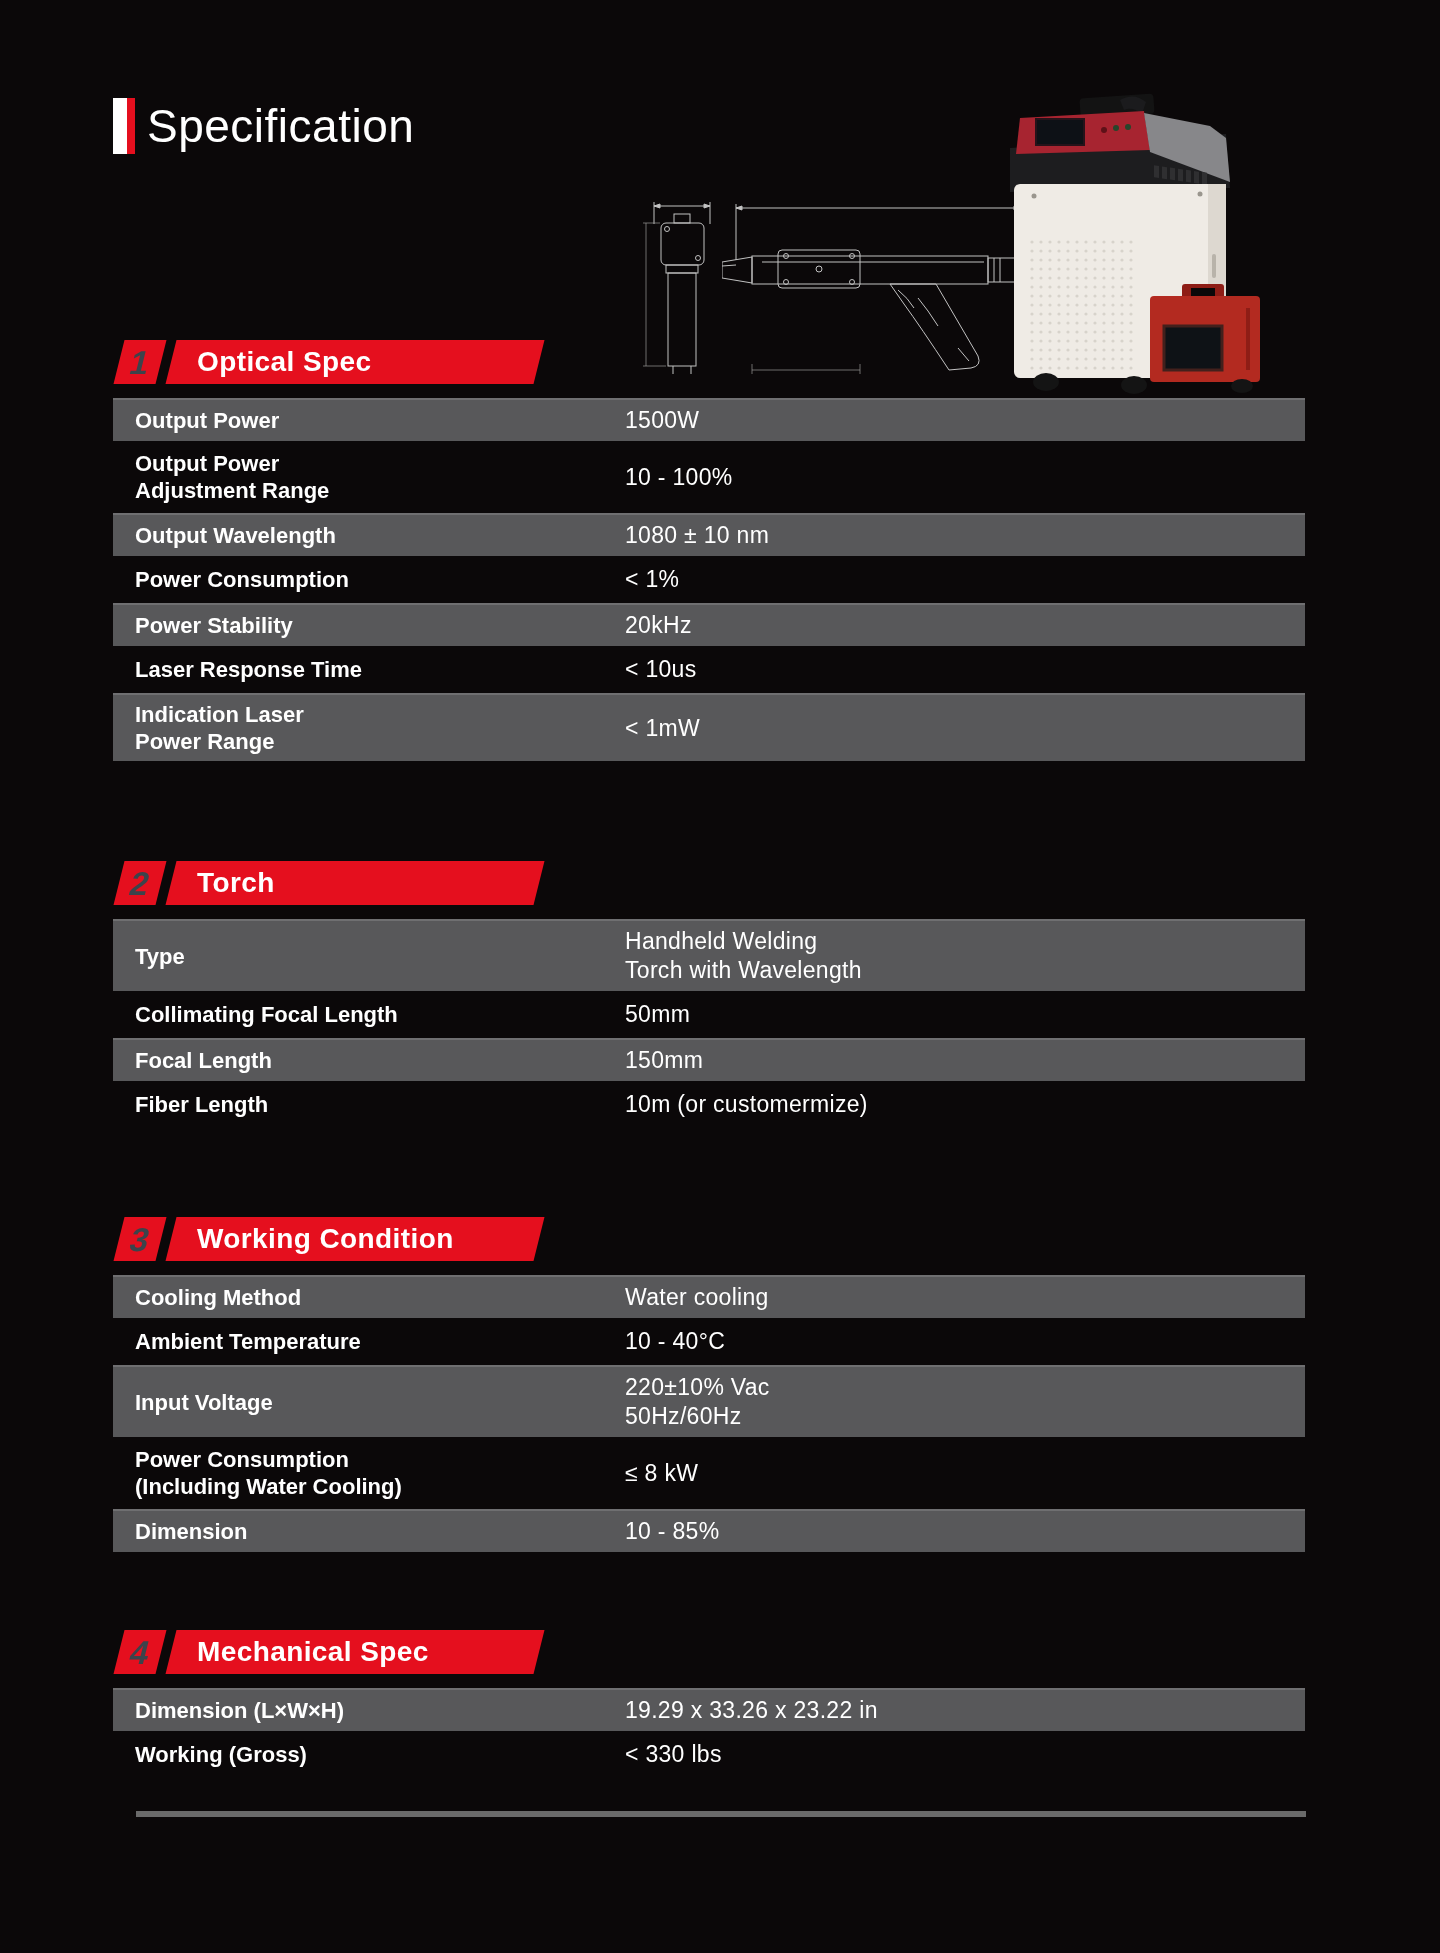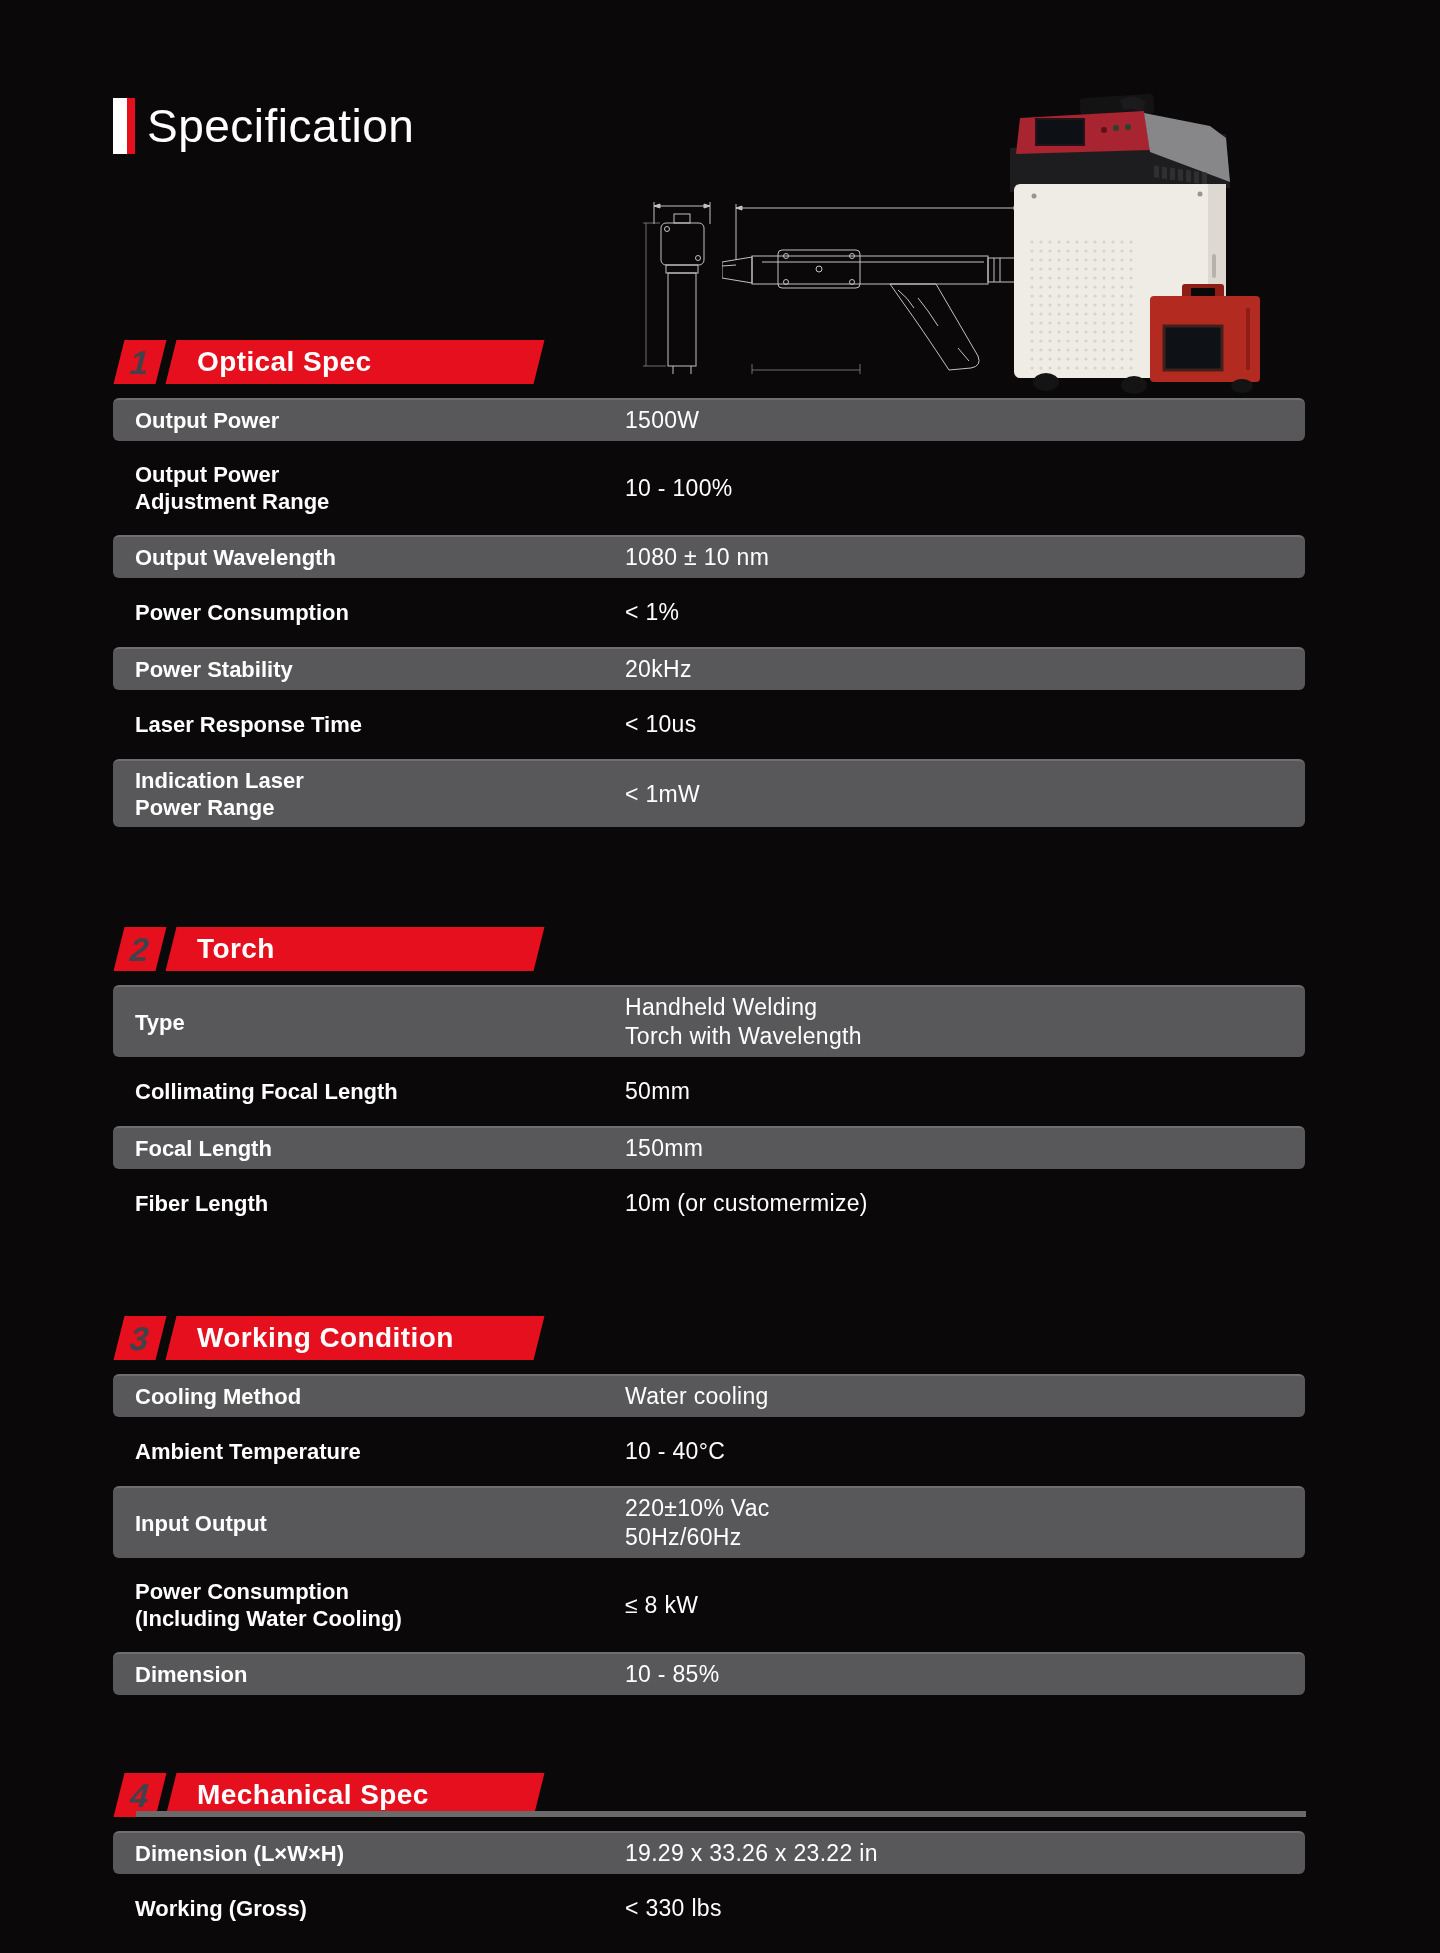--- a/index.html
+++ b/index.html
@@ -36,21 +36,21 @@
     width:42px; background:#e50f1e; transform:skewX(-14deg);
     display:flex; align-items:center; justify-content:center; margin-left:6px;
   }
   .badge-chip span { font-size:33px; font-weight:bold; color:#3c434b; line-height:1; }
   .badge-bar {
     margin-left:10px; background:#e50f1e; transform:skewX(-14deg);
     display:flex; align-items:center; padding:0 42px 0 26px; min-width:300px;
   }
   .badge-bar span { transform:skewX(14deg); font-size:28px; font-weight:bold; color:#ffffff; letter-spacing:0.4px; }
 
-  .row { display:flex; align-items:center; min-height:40px; margin-bottom:14px; padding:6px 0; box-sizing:border-box;border-radius:6px; }
+  .row { display:flex; align-items:center; min-height:40px; margin-bottom:3px; padding:6px 0; box-sizing:border-box; }
   .row.gray { background:#58585a; border-top:2px solid rgba(255,255,255,0.14); }
   .row.dark { background:transparent; }
   .row-label {
     width:512px; padding-left:22px; box-sizing:border-box;
     font-weight:bold; font-size:22px; line-height:27px; color:#ffffff;
     white-space:pre-line;
   }
   .row-value {
     flex:1; font-size:23px; line-height:29px; color:#ffffff;
     letter-spacing:0.3px; white-space:pre-line;
@@ -279,21 +279,21 @@
     <div class="row-label">Cooling Method</div>
     <div class="row-value">Water cooling</div>
   </div>
 
   <div class="row dark">
     <div class="row-label">Ambient Temperature</div>
     <div class="row-value">10 - 40°C</div>
   </div>
 
   <div class="row gray">
-    <div class="row-label">Input Output</div>
+    <div class="row-label">Input Voltage</div>
     <div class="row-value">220±10% Vac
 50Hz/60Hz</div>
   </div>
 
   <div class="row dark">
     <div class="row-label">Power Consumption
 (Including Water Cooling)</div>
     <div class="row-value">≤ 8 kW</div>
   </div>
 

